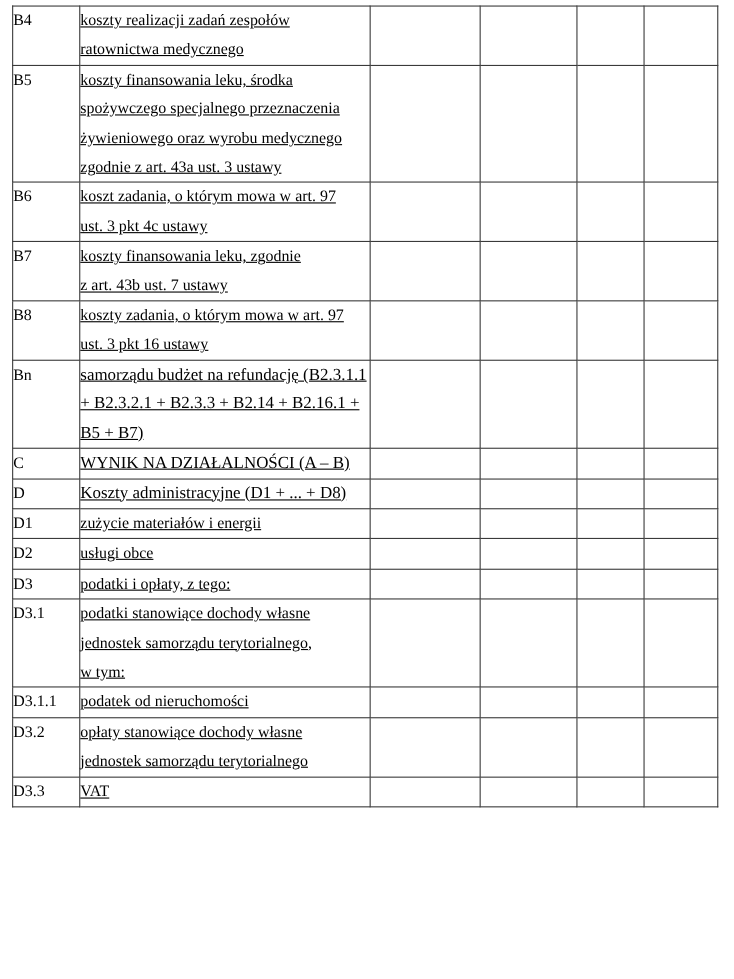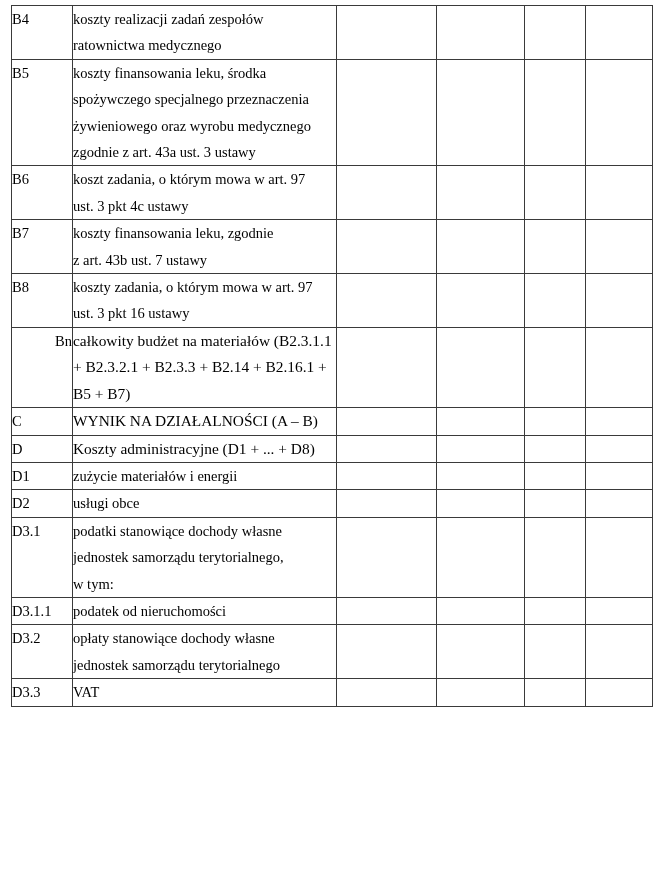--- a/index.html
+++ b/index.html
@@ -42,34 +42,35 @@
   col.c-v4     { width: 67px; }
 
   .cell-code {
     font-size: 14.5px;
     line-height: 26.4px;
     padding-left: 7px;
     white-space: nowrap;
   }
   .cell-code.center {
     padding-left: 0;
-    text-align: right;
+    text-align: left;
   }
   .cell-desc {
     font-size: 14.5px;
     line-height: 26.4px;
     padding-left: 7px;
     padding-right: 4px;
   }
   .cell-desc.big {
     font-size: 15.4px;
   }
   .cell-desc .line {
     display: block;
     white-space: nowrap;
+    text-decoration: underline;
   }
   .cell-value {
     height: 26.4px;
   }
 </style>
 </head>
 <body>
 
 <div class="page">
   <table class="budget-table">
@@ -135,21 +136,21 @@
             <span class="line">ust. 3 pkt 16 ustawy</span>
           </td>
           <td class="cell-value"></td>
           <td class="cell-value"></td>
           <td class="cell-value"></td>
           <td class="cell-value"></td>
         </tr>
         <tr>
           <td class="cell-code center">Bn</td>
           <td class="cell-desc big">
-            <span class="line">całkowity budżet na materiałów (B2.3.1.1</span>
+            <span class="line">samorządu budżet na refundację (B2.3.1.1</span>
             <span class="line">+ B2.3.2.1 + B2.3.3 + B2.14 + B2.16.1 +</span>
             <span class="line">B5 + B7)</span>
           </td>
           <td class="cell-value"></td>
           <td class="cell-value"></td>
           <td class="cell-value"></td>
           <td class="cell-value"></td>
         </tr>
         <tr>
           <td class="cell-code">C</td>
@@ -178,20 +179,30 @@
           </td>
           <td class="cell-value"></td>
           <td class="cell-value"></td>
           <td class="cell-value"></td>
           <td class="cell-value"></td>
         </tr>
         <tr>
           <td class="cell-code">D2</td>
           <td class="cell-desc">
             <span class="line">usługi obce</span>
+          </td>
+          <td class="cell-value"></td>
+          <td class="cell-value"></td>
+          <td class="cell-value"></td>
+          <td class="cell-value"></td>
+        </tr>
+        <tr>
+          <td class="cell-code">D3</td>
+          <td class="cell-desc">
+            <span class="line">podatki i opłaty, z tego:</span>
           </td>
           <td class="cell-value"></td>
           <td class="cell-value"></td>
           <td class="cell-value"></td>
           <td class="cell-value"></td>
         </tr>
         <tr>
           <td class="cell-code">D3.1</td>
           <td class="cell-desc">
             <span class="line">podatki stanowiące dochody własne</span>

